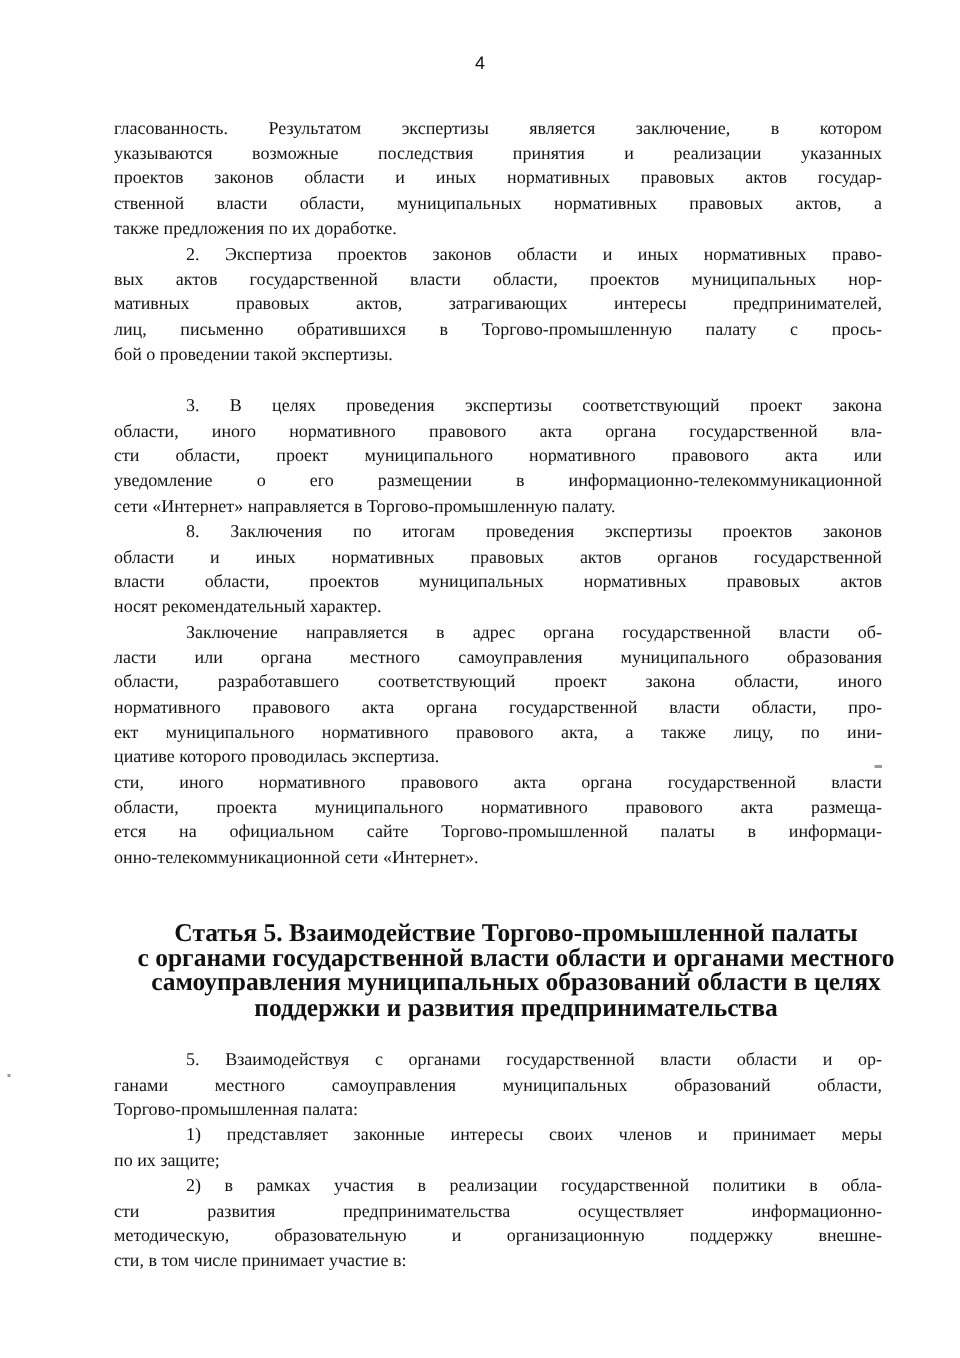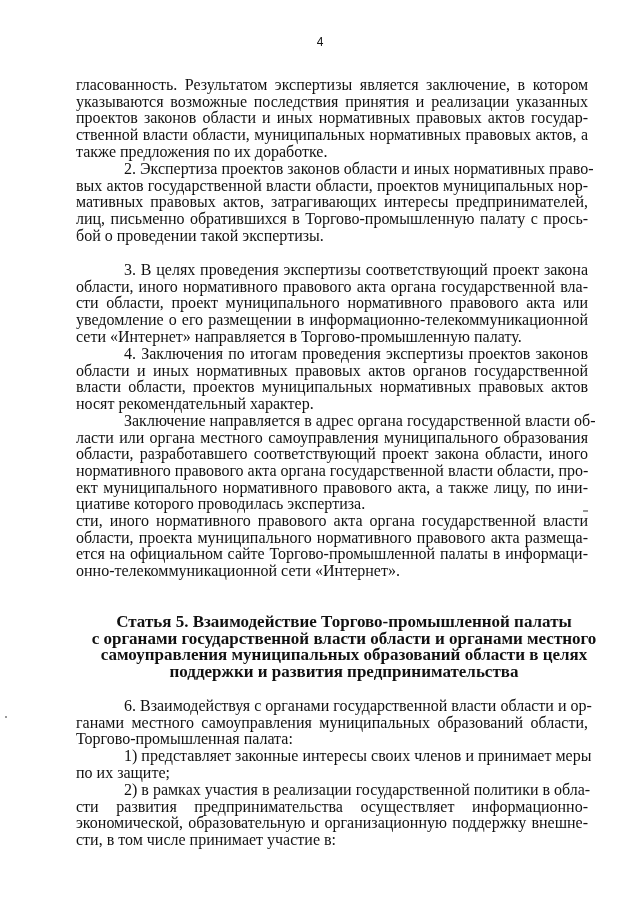--- a/index.html
+++ b/index.html
@@ -9,21 +9,21 @@
       background: #ffffff; color: #111111;
       font-family: "Liberation Serif", "DejaVu Serif", serif;
     }
     .page-number {
       position: absolute; top: 35px; left: 0; width: 640px;
       text-align: center; font-size: 12px;
       font-family: "Liberation Sans", sans-serif;
     }
     .body-text {
       position: absolute; left: 76px; width: 512px;
-      font-size: 16px; line-height: 16.7px;
+      font-size: 12px; line-height: 16.7px;
     }
     .ln {
       display: block; height: 16.7px; white-space: nowrap;
       text-align: justify; text-align-last: justify;
     }
     .ln.last { text-align: left; text-align-last: left; }
     .ln.ind { padding-left: 48px; }
     .heading {
       position: absolute; left: 88px; width: 512px;
       font-size: 17px; line-height: 16.6px;
@@ -57,21 +57,21 @@
 
   <div class="body-text" style="top:262px;">
     <span class="ln ind">3. В целях проведения экспертизы соответствующий проект закона</span>
     <span class="ln">области, иного нормативного правового акта органа государственной вла-</span>
     <span class="ln">сти области, проект муниципального нормативного правового акта или</span>
     <span class="ln">уведомление о его размещении в информационно-телекоммуникационной</span>
     <span class="ln last">сети «Интернет» направляется в Торгово-промышленную палату.</span>
   </div>
 
   <div class="body-text" style="top:346px;">
-    <span class="ln ind">4. Заключения по итогам проведения экспертизы проектов законов</span>
+    <span class="ln ind">8. Заключения по итогам проведения экспертизы проектов законов</span>
     <span class="ln">области и иных нормативных правовых актов органов государственной</span>
     <span class="ln">власти области, проектов муниципальных нормативных правовых актов</span>
     <span class="ln last">носят рекомендательный характер.</span>
   </div>
 
   <div class="body-text" style="top:413px;">
     <span class="ln ind">Заключение направляется в адрес органа государственной власти об-</span>
     <span class="ln">ласти или органа местного самоуправления муниципального образования</span>
     <span class="ln">области, разработавшего соответствующий проект закона области, иного</span>
     <span class="ln">нормативного правового акта органа государственной власти области, про-</span>
@@ -87,32 +87,32 @@
   </div>
 
   <div class="heading" style="top:614px;">
     <span class="ln">Статья 5. Взаимодействие Торгово-промышленной палаты</span>
     <span class="ln">с органами государственной власти области и органами местного</span>
     <span class="ln">самоуправления муниципальных образований области в целях</span>
     <span class="ln">поддержки и развития предпринимательства</span>
   </div>
 
   <div class="body-text" style="top:698px;">
-    <span class="ln ind">6. Взаимодействуя с органами государственной власти области и ор-</span>
+    <span class="ln ind">5. Взаимодействуя с органами государственной власти области и ор-</span>
     <span class="ln">ганами местного самоуправления муниципальных образований области,</span>
     <span class="ln last">Торгово-промышленная палата:</span>
   </div>
 
   <div class="body-text" style="top:748px;">
     <span class="ln ind">1) представляет законные интересы своих членов и принимает меры</span>
     <span class="ln last">по их защите;</span>
   </div>
 
   <div class="body-text" style="top:782px;">
     <span class="ln ind">2) в рамках участия в реализации государственной политики в обла-</span>
     <span class="ln">сти развития предпринимательства осуществляет информационно-</span>
-    <span class="ln">экономической, образовательную и организационную поддержку внешне-</span>
+    <span class="ln">методическую, образовательную и организационную поддержку внешне-</span>
     <span class="ln last">сти, в том числе принимает участие в:</span>
   </div>
 
   <div class="speck" style="left:583px;top:510px;width:5px;height:2px;"></div>
   <div class="speck" style="left:5px;top:716px;width:2px;height:2px;"></div>
 </div>
 
 </body></html>

